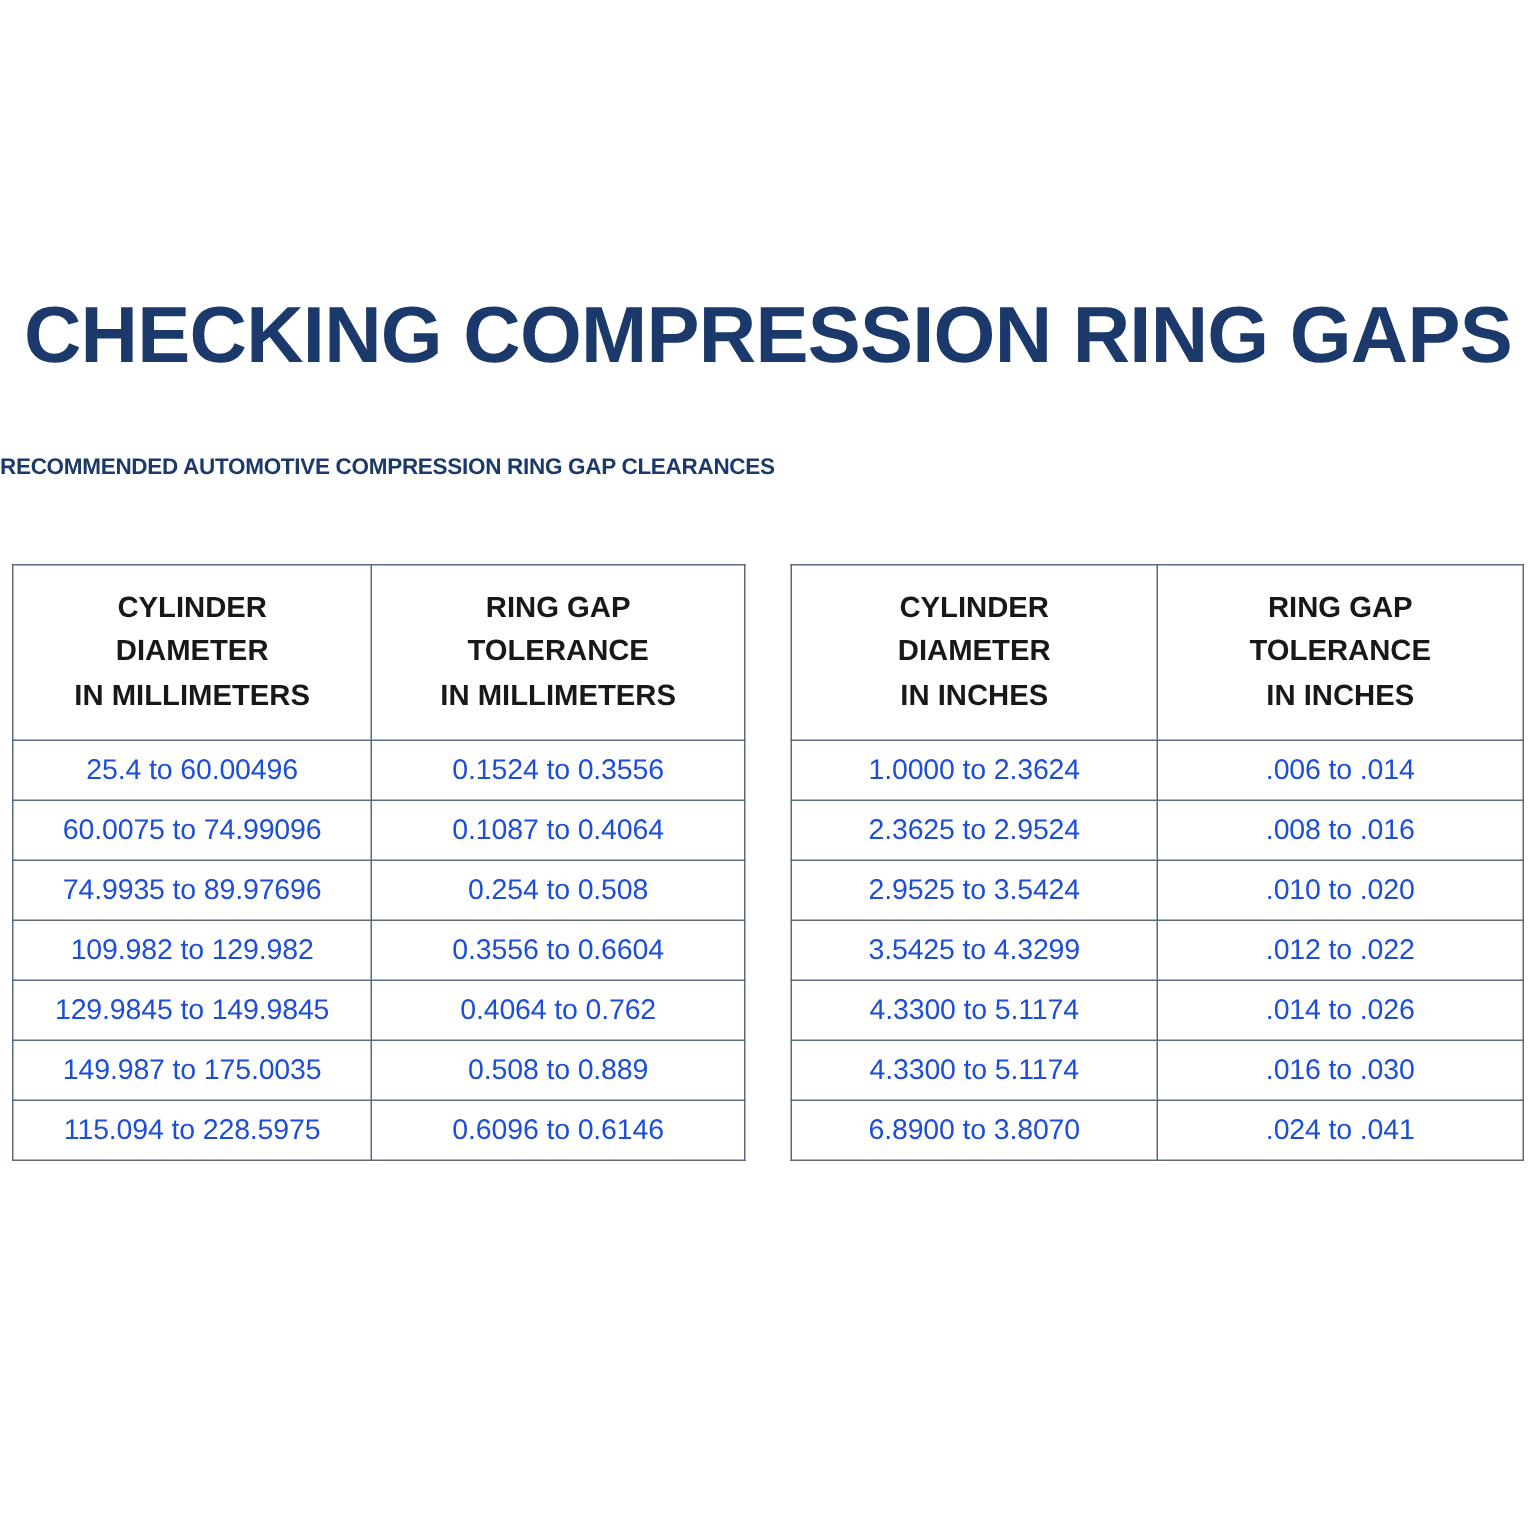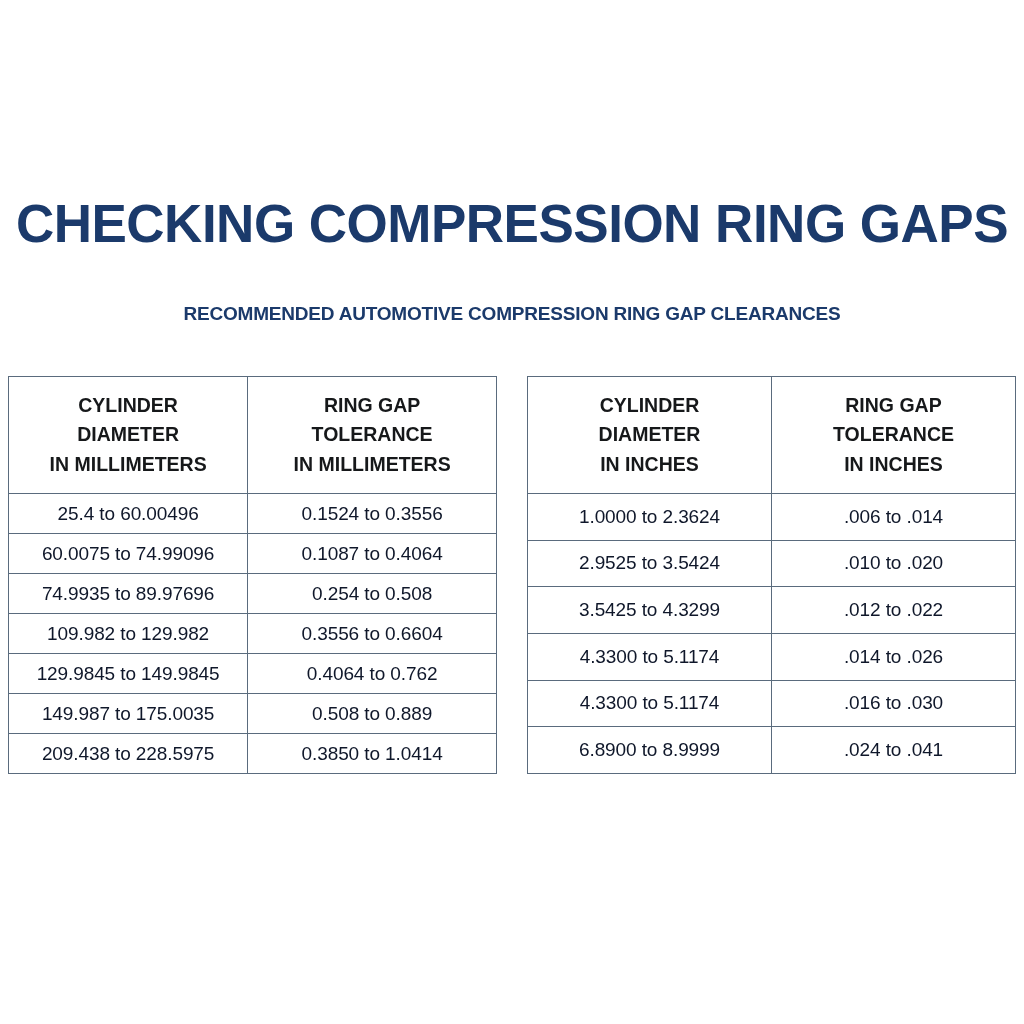--- a/index.html
+++ b/index.html
@@ -31,22 +31,21 @@
     font-weight: bold;
     letter-spacing: -0.5px;
     color: #1b3a6b;
     line-height: 1.05;
   }
   .subtitle {
     position: absolute;
     top: 303px;
     left: 0;
     width: 1024px;
-    text-align: center;
-    font-size: 19px;
+    font-size: 15px;
     font-weight: bold;
     letter-spacing: -0.2px;
     color: #1b3a6b;
   }
   .tables {
     position: absolute;
     top: 376px;
     left: 8px;
     width: 1008px;
     display: flex;
@@ -54,21 +53,21 @@
   }
   table.gap-table {
     border-collapse: collapse;
     width: 489px;
     table-layout: fixed;
     background: #ffffff;
   }
   table.gap-table td,
   table.gap-table th {
     border: 1px solid #5a6b7d;
-    color: #0f172a;
+    color: #1d4ed8;
     text-align: center;
     vertical-align: middle;
     padding: 0;
   }
   table.gap-table th {
     font-size: 19.5px;
     font-weight: bold;
     line-height: 1.52;
     height: 108px;
     padding: 4px 2px;
@@ -133,22 +132,22 @@
         </tr>
         <tr>
           <td>129.9845 to 149.9845</td>
           <td>0.4064 to 0.762</td>
         </tr>
         <tr>
           <td>149.987 to 175.0035</td>
           <td>0.508 to 0.889</td>
         </tr>
         <tr>
-          <td>209.438 to 228.5975</td>
-          <td>0.3850 to 1.0414</td>
+          <td>115.094 to 228.5975</td>
+          <td>0.6096 to 0.6146</td>
         </tr>
       </tbody>
     </table>
 
     <table class="gap-table in-table">
       <thead>
         <tr>
           <th class="col-a">
             <span class="th-line">CYLINDER</span>
             <span class="th-line">DIAMETER</span>
@@ -160,36 +159,40 @@
             <span class="th-line">IN INCHES</span>
           </th>
         </tr>
       </thead>
       <tbody>
         <tr>
           <td>1.0000 to 2.3624</td>
           <td>.006 to .014</td>
         </tr>
         <tr>
+          <td>2.3625 to 2.9524</td>
+          <td>.008 to .016</td>
+        </tr>
+        <tr>
           <td>2.9525 to 3.5424</td>
           <td>.010 to .020</td>
         </tr>
         <tr>
           <td>3.5425 to 4.3299</td>
           <td>.012 to .022</td>
         </tr>
         <tr>
           <td>4.3300 to 5.1174</td>
           <td>.014 to .026</td>
         </tr>
         <tr>
           <td>4.3300 to 5.1174</td>
           <td>.016 to .030</td>
         </tr>
         <tr>
-          <td>6.8900 to 8.9999</td>
+          <td>6.8900 to 3.8070</td>
           <td>.024 to .041</td>
         </tr>
       </tbody>
     </table>
 
   </div>
 </div>
 
 </body></html>

